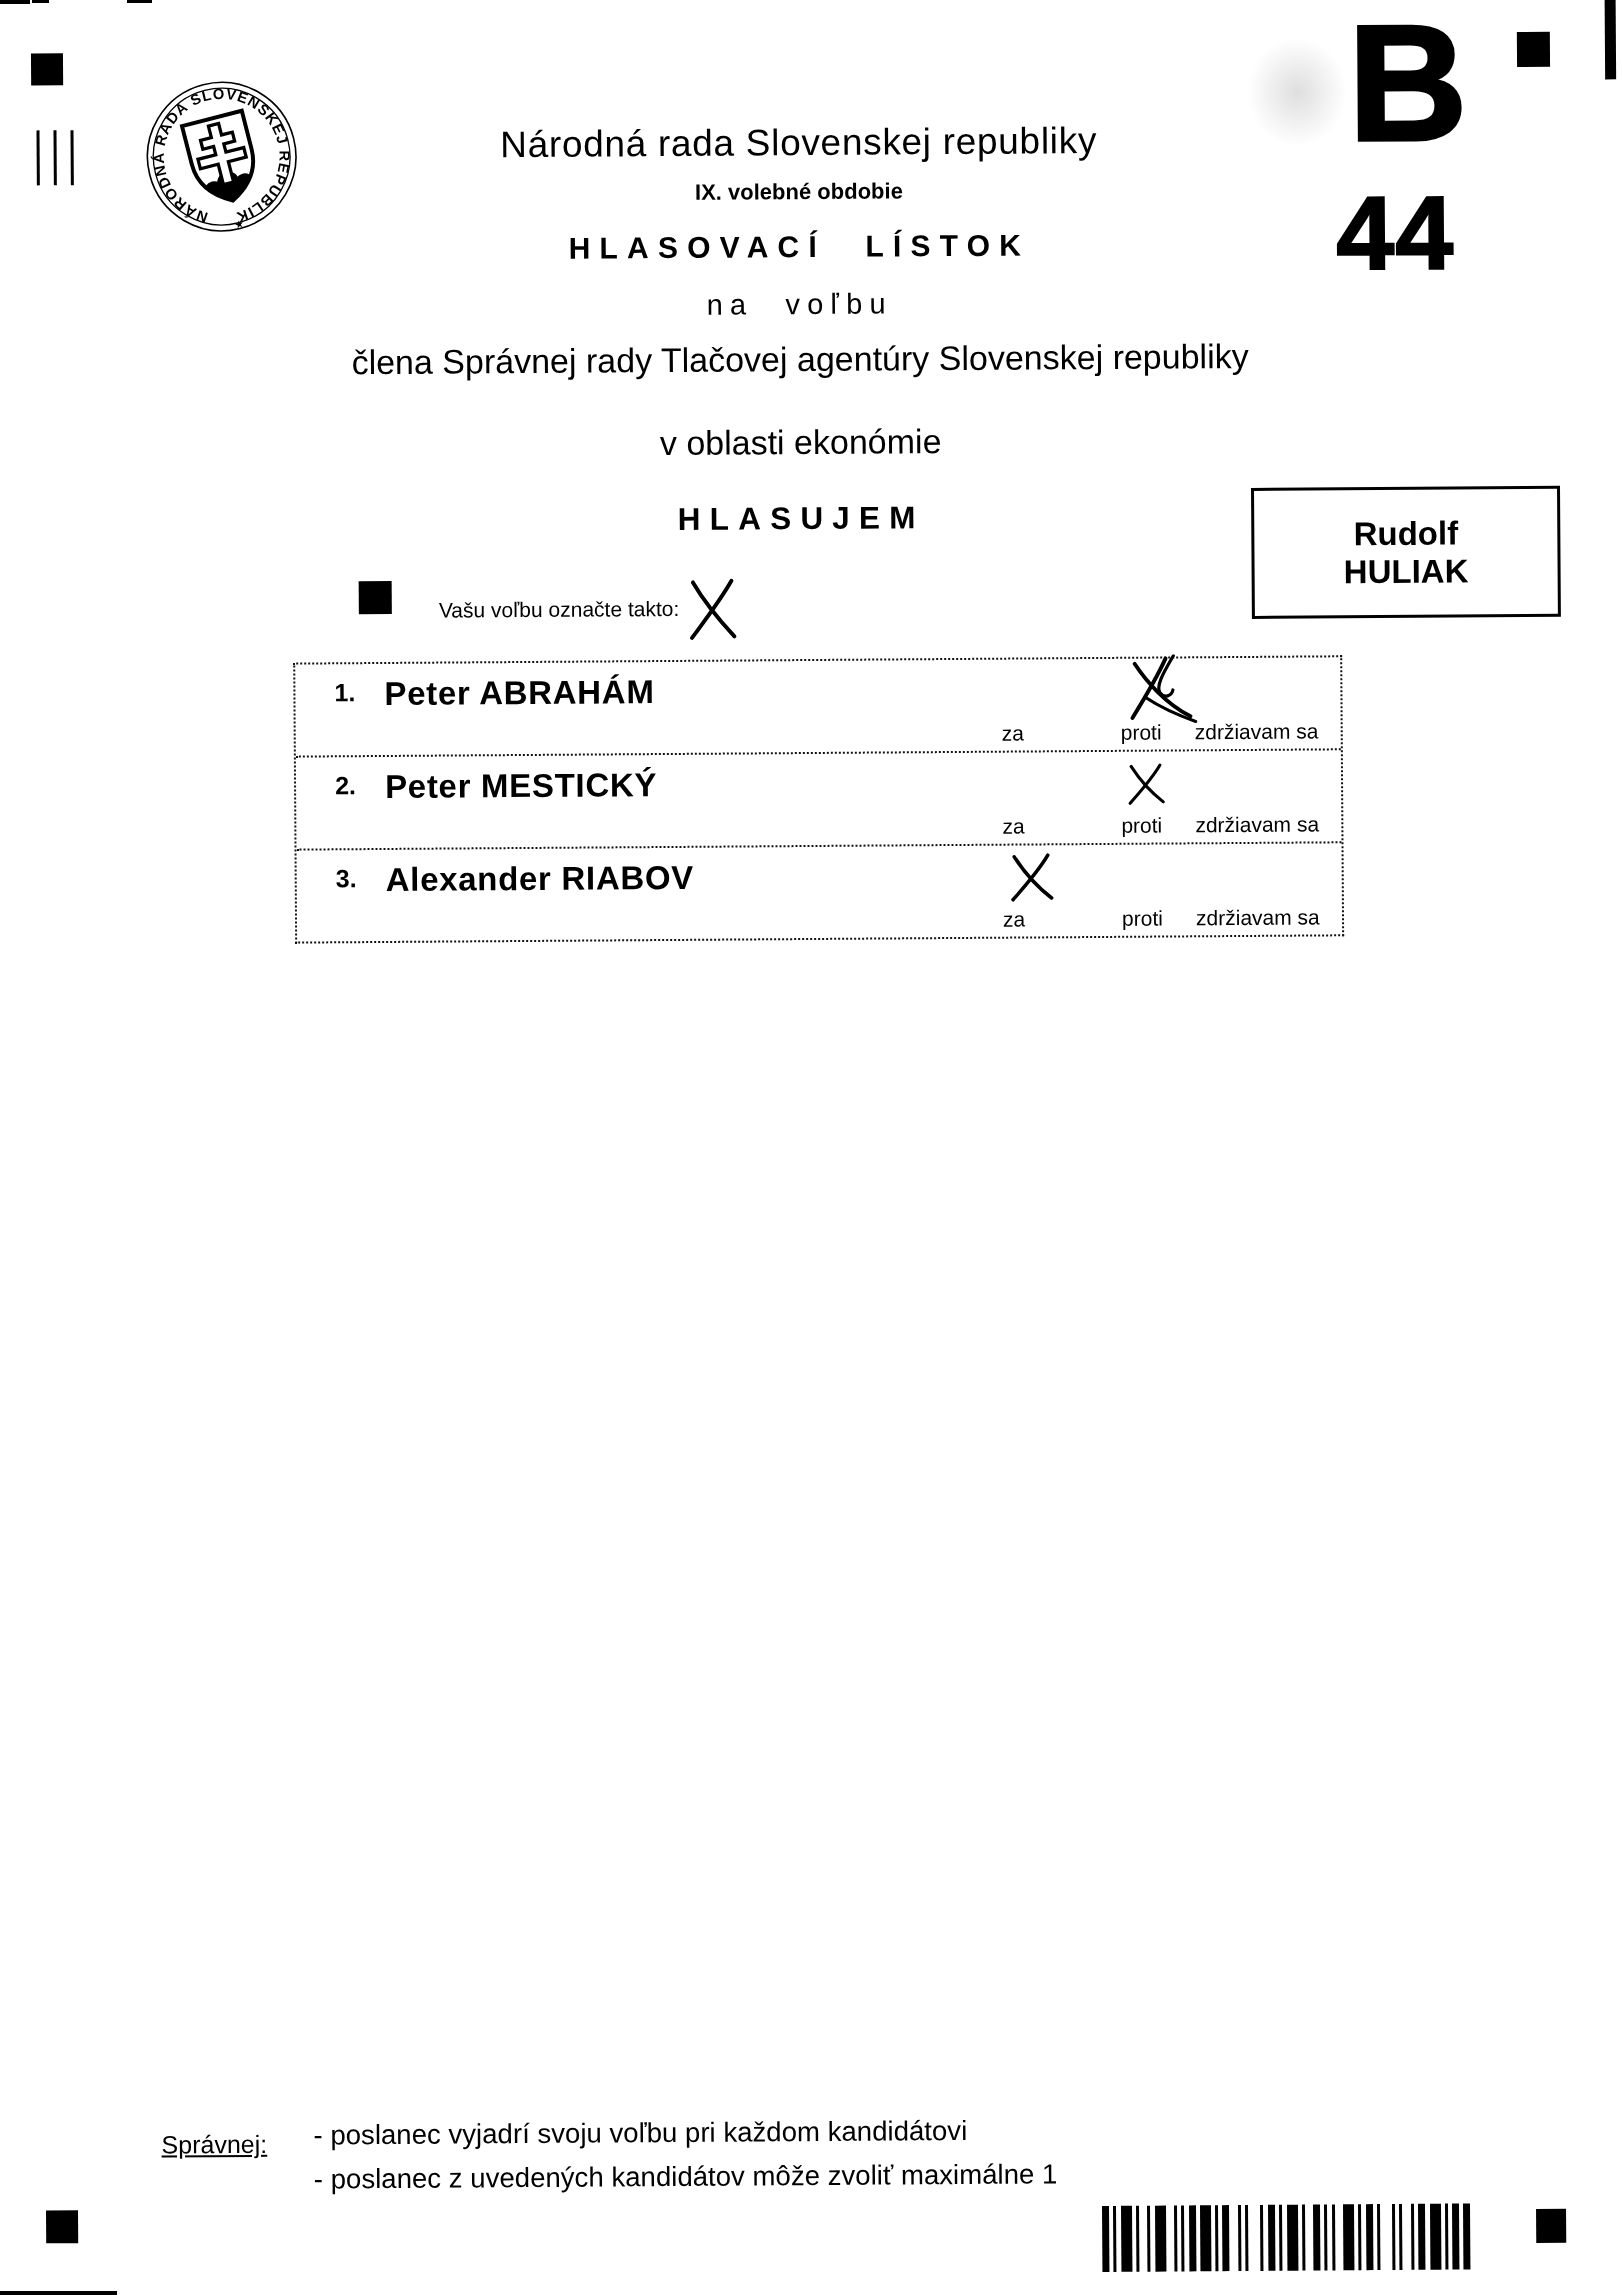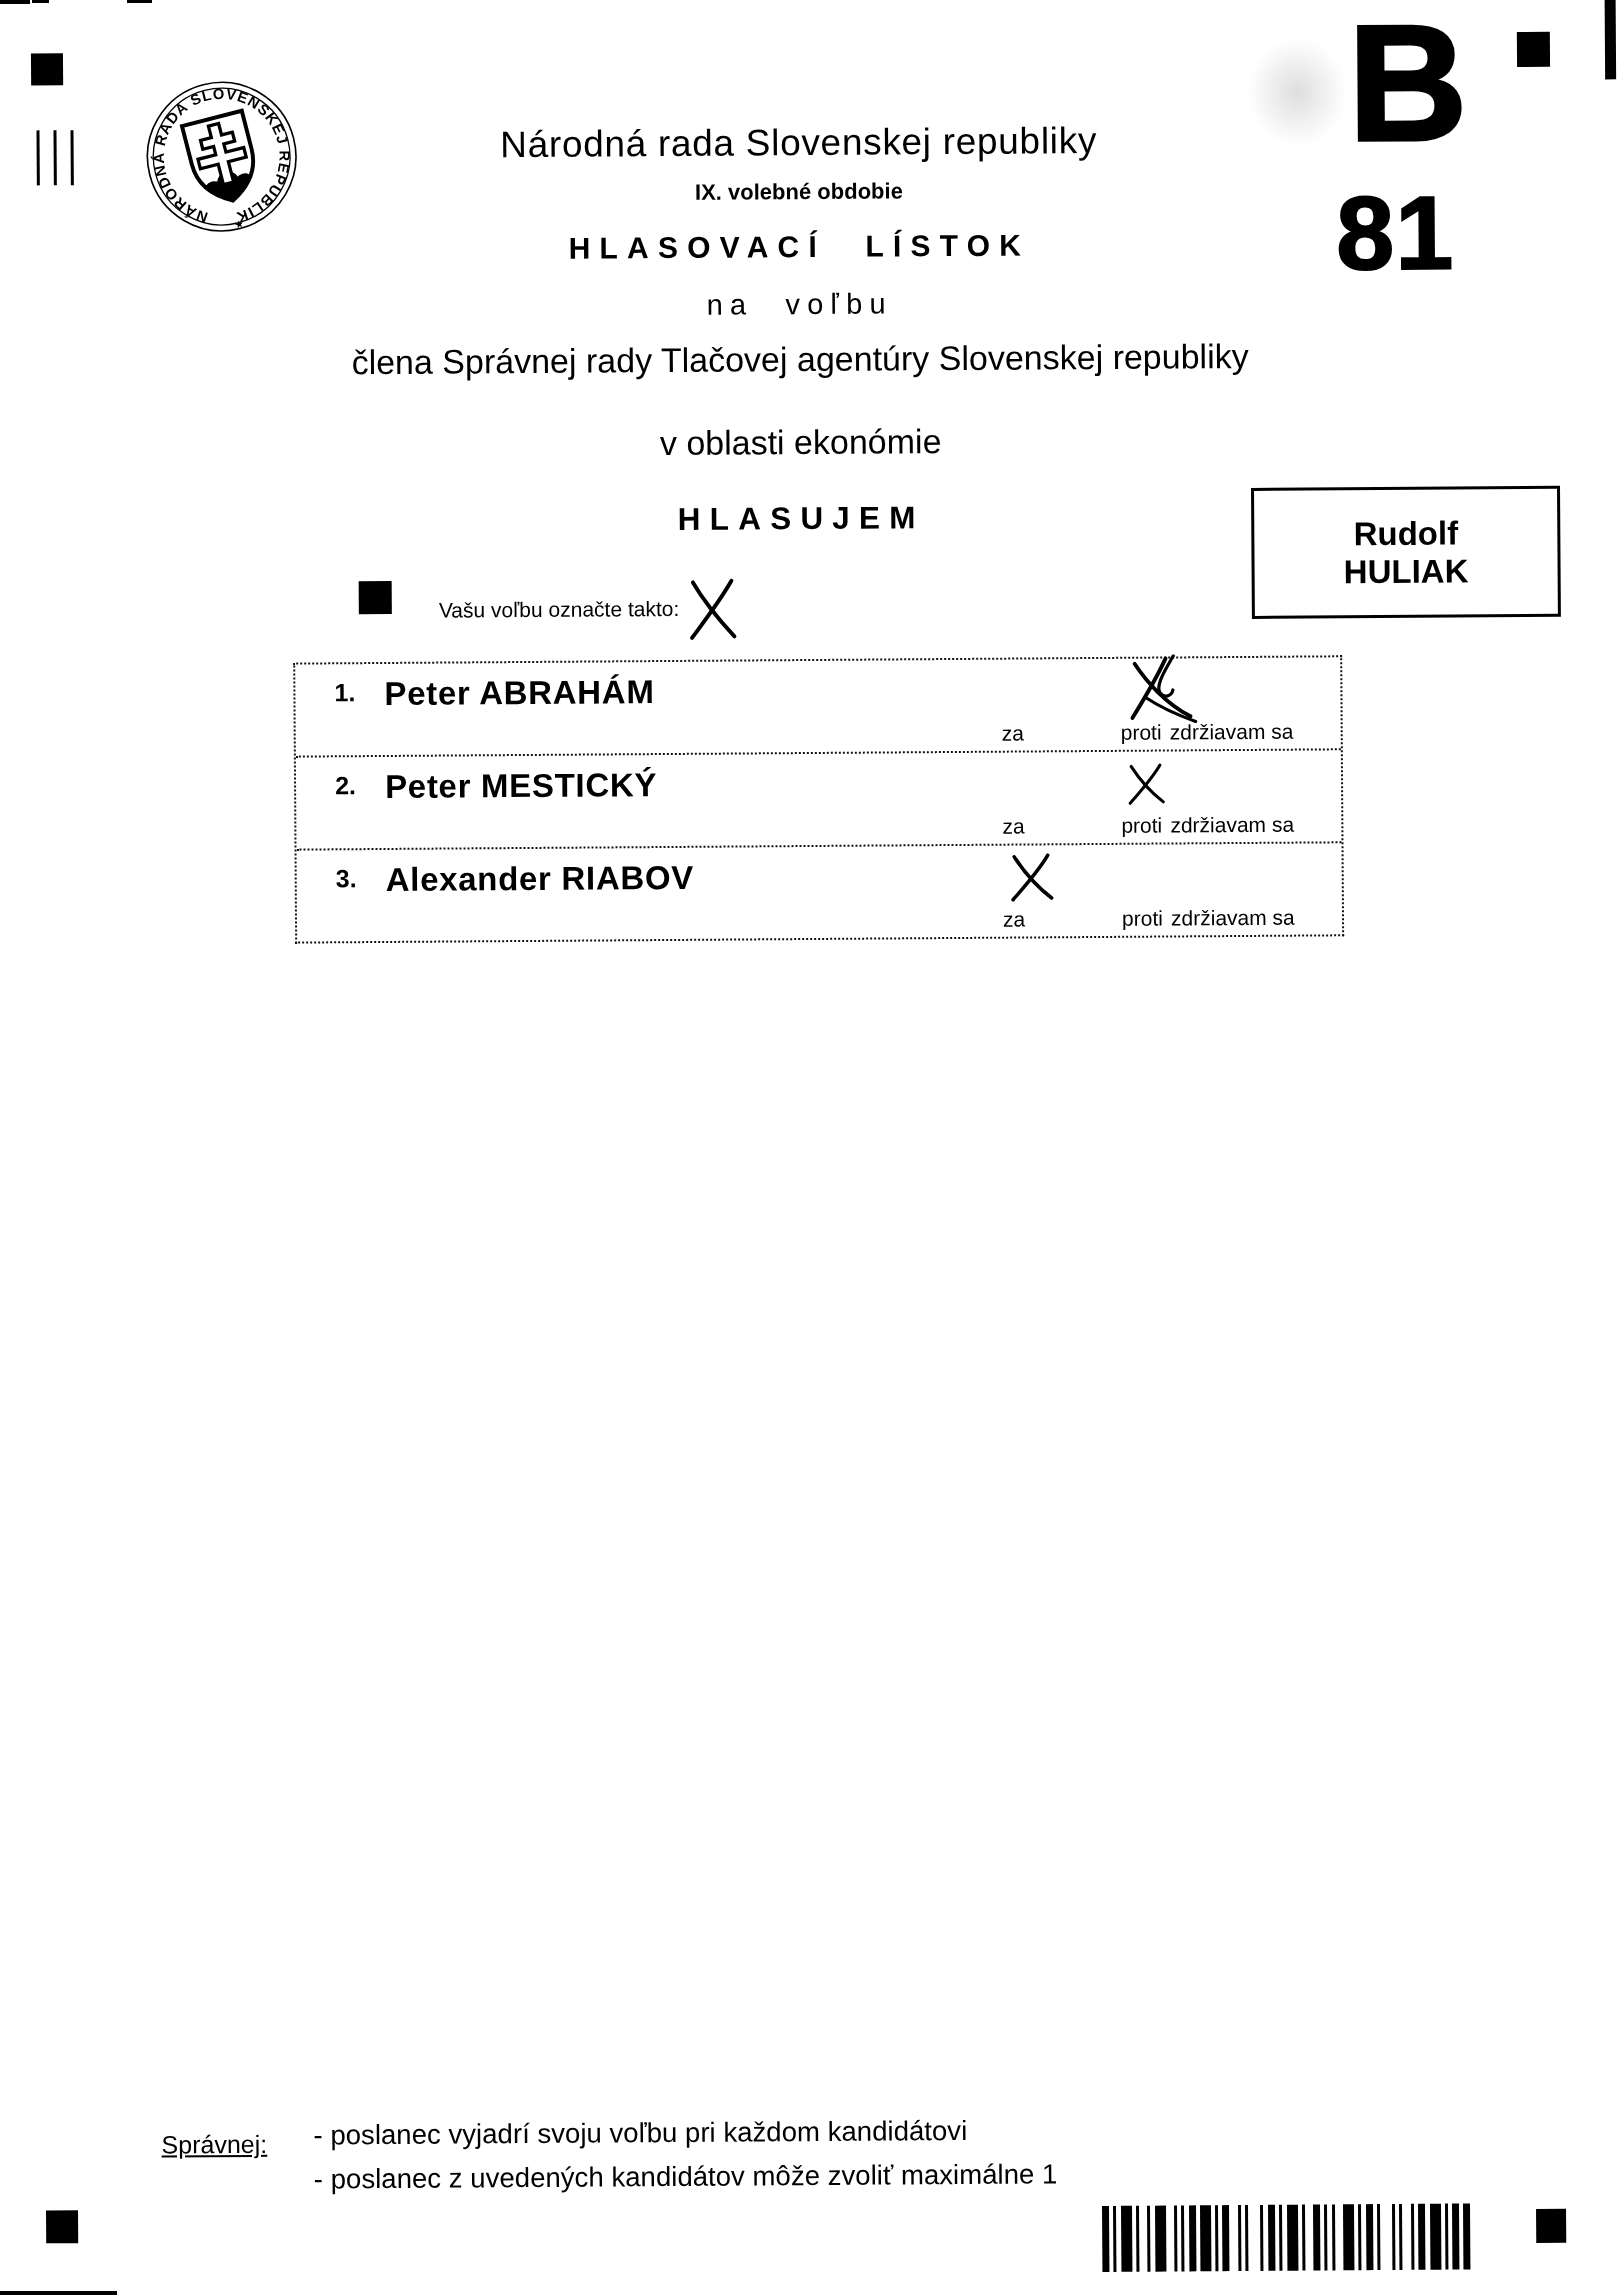--- a/index.html
+++ b/index.html
@@ -28,21 +28,21 @@
   .insq{left:361px;top:578px;width:33px;height:33px;}
   .inlabel{left:441px;top:596px;font-size:21px;}
   .samplex{left:689px;top:577px;}
   
   .candbox{left:295px;top:659px;width:1049px;border:2.6px dotted #111;box-sizing:border-box;}
   .row{position:relative;height:91px;}
   .row + .row{border-top:2.6px dotted #111;}
   .cnum{position:absolute;left:39px;top:14.4px;font-size:25px;font-weight:bold;}
   .cname{position:absolute;left:89px;top:10.5px;font-size:33px;font-weight:bold;letter-spacing:0.7px;}
   .opt{position:absolute;bottom:5.3px;font-size:21px;}
-  .opt0{left:706px;}.opt1{left:825px;}.opt2{left:874px;}
+  .opt0{left:706px;}.opt1{left:825px;}.opt2{left:899px;}
   .xmark{position:absolute;}
   svg.stroke path{fill:none;stroke:#000;stroke-linecap:round;}
   
   .sq-tl{left:37px;top:48px;width:31.5px;height:31.5px;}
   .lines3{left:42px;top:125px;width:39px;height:55px;}
   .lines3 i{position:absolute;top:0;width:2.6px;height:100%;background:#000;}
   .sq-tr{left:1523px;top:37px;width:33px;height:35px;}
   .bar-right{left:1611px;top:3.3px;width:10.5px;height:82px;}
   .sq-bl{left:37px;top:2205px;width:31.5px;height:33px;}
   .sq-br{left:1527px;top:2214px;width:30px;height:34px;}
@@ -109,21 +109,21 @@
     <div class="abs ctr org">Národná rada Slovenskej republiky</div>
     <div class="abs ctr term">IX. volebné obdobie</div>
     <div class="abs ctr btitle">HLASOVACÍ LÍSTOK</div>
     <div class="abs ctr purpose">na voľbu</div>
     <div class="abs ctr subject">člena Správnej rady Tlačovej agentúry Slovenskej republiky</div>
     <div class="abs ctr field">v oblasti ekonómie</div>
     <div class="abs ctr votehead">HLASUJEM</div>
 
     <div class="abs smudge"></div>
     <div class="abs bigB">B</div>
-    <div class="abs num44">81</div>
+    <div class="abs num44">44</div>
 
     <div class="abs nombox">
       <div>Rudolf</div>
       <div>HULIAK</div>
     </div>
 
     <div class="abs ink insq"></div>
     <div class="abs inlabel">Vašu voľbu označte takto:</div>
     <svg class="abs samplex stroke" width="53" height="64" viewBox="0 0 80 98">
       <path d="M9,7 C 28,40 50,66 72,90" stroke-width="6"></path>

